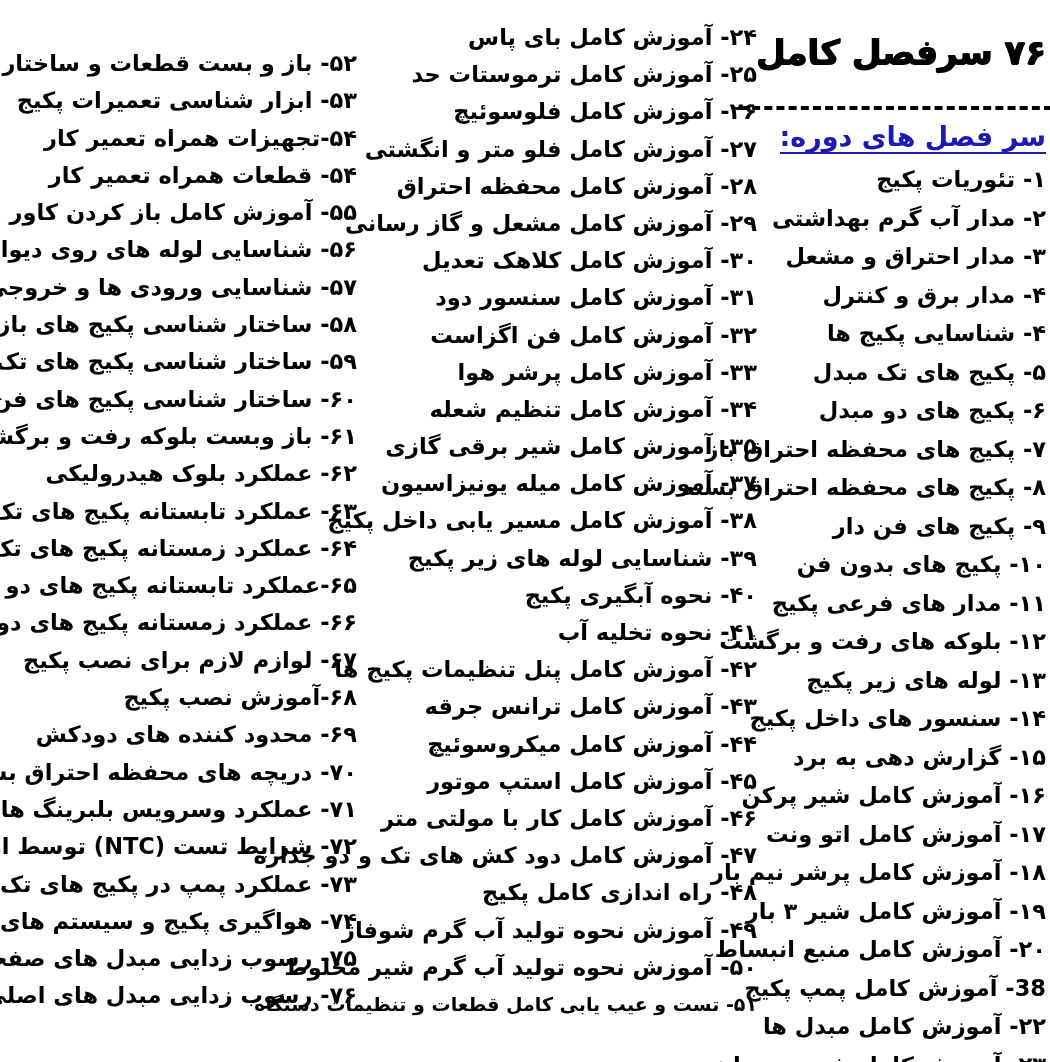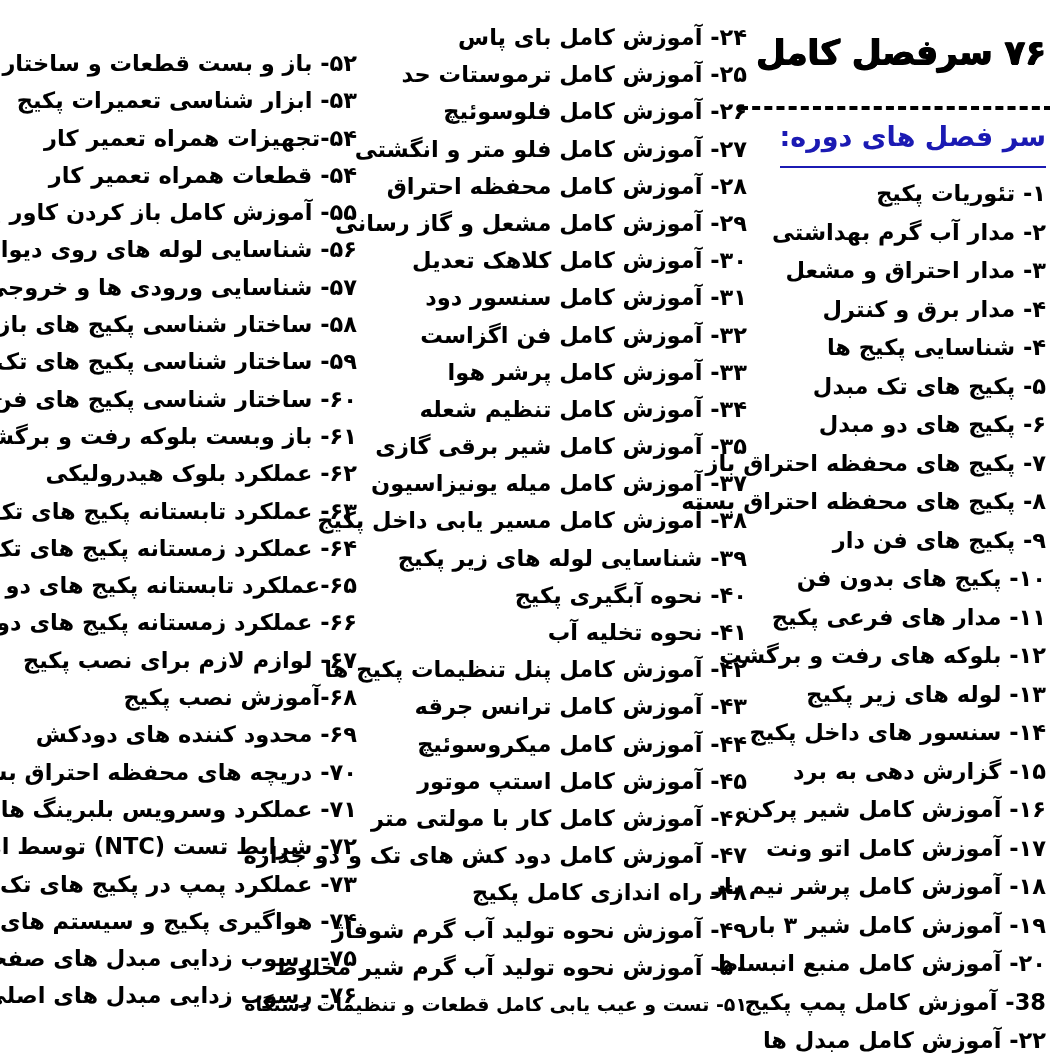--- a/index.html
+++ b/index.html
@@ -7,21 +7,21 @@
     position:relative;
     width:1050px;height:1062px;
     background:#ffffff;
     color:#000;
     font-family:"DejaVu Sans",sans-serif;
     direction:rtl;
     overflow:hidden;
   }
   .col{position:absolute;top:0;}
   .col-right{right:4px;width:294px;}
-  .col-middle{right:303px;width:440px;top:13px;}
+  .col-middle{right:293px;width:440px;top:13px;}
   .col-left{right:693px;width:354px;top:39px;}
 
   .page-title{
     margin:6px 0 0;
     font-size:34px;
     font-weight:bold;
     line-height:92px;
     text-align:right;
     white-space:nowrap;
     letter-spacing:-1px;
@@ -30,21 +30,21 @@
   .dashed-line{
     border-top:4px dashed #000;
     margin:8px -6px 0 -12px;
     height:0;
   }
   .subhead{margin-top:11px;text-align:right;}
   .subhead .subhead-text{
     display:inline-block;
     font-size:27px;
     font-weight:bold;
-    padding-bottom:14px;
+    padding-bottom:0;
     border-bottom:2.5px solid;
   }
   .items{margin-top:6px;text-align:right;}
   .item{
     white-space:nowrap;
     text-align:right;
     font-weight:700;
     font-size:22.5px;
     overflow:visible;
   }

